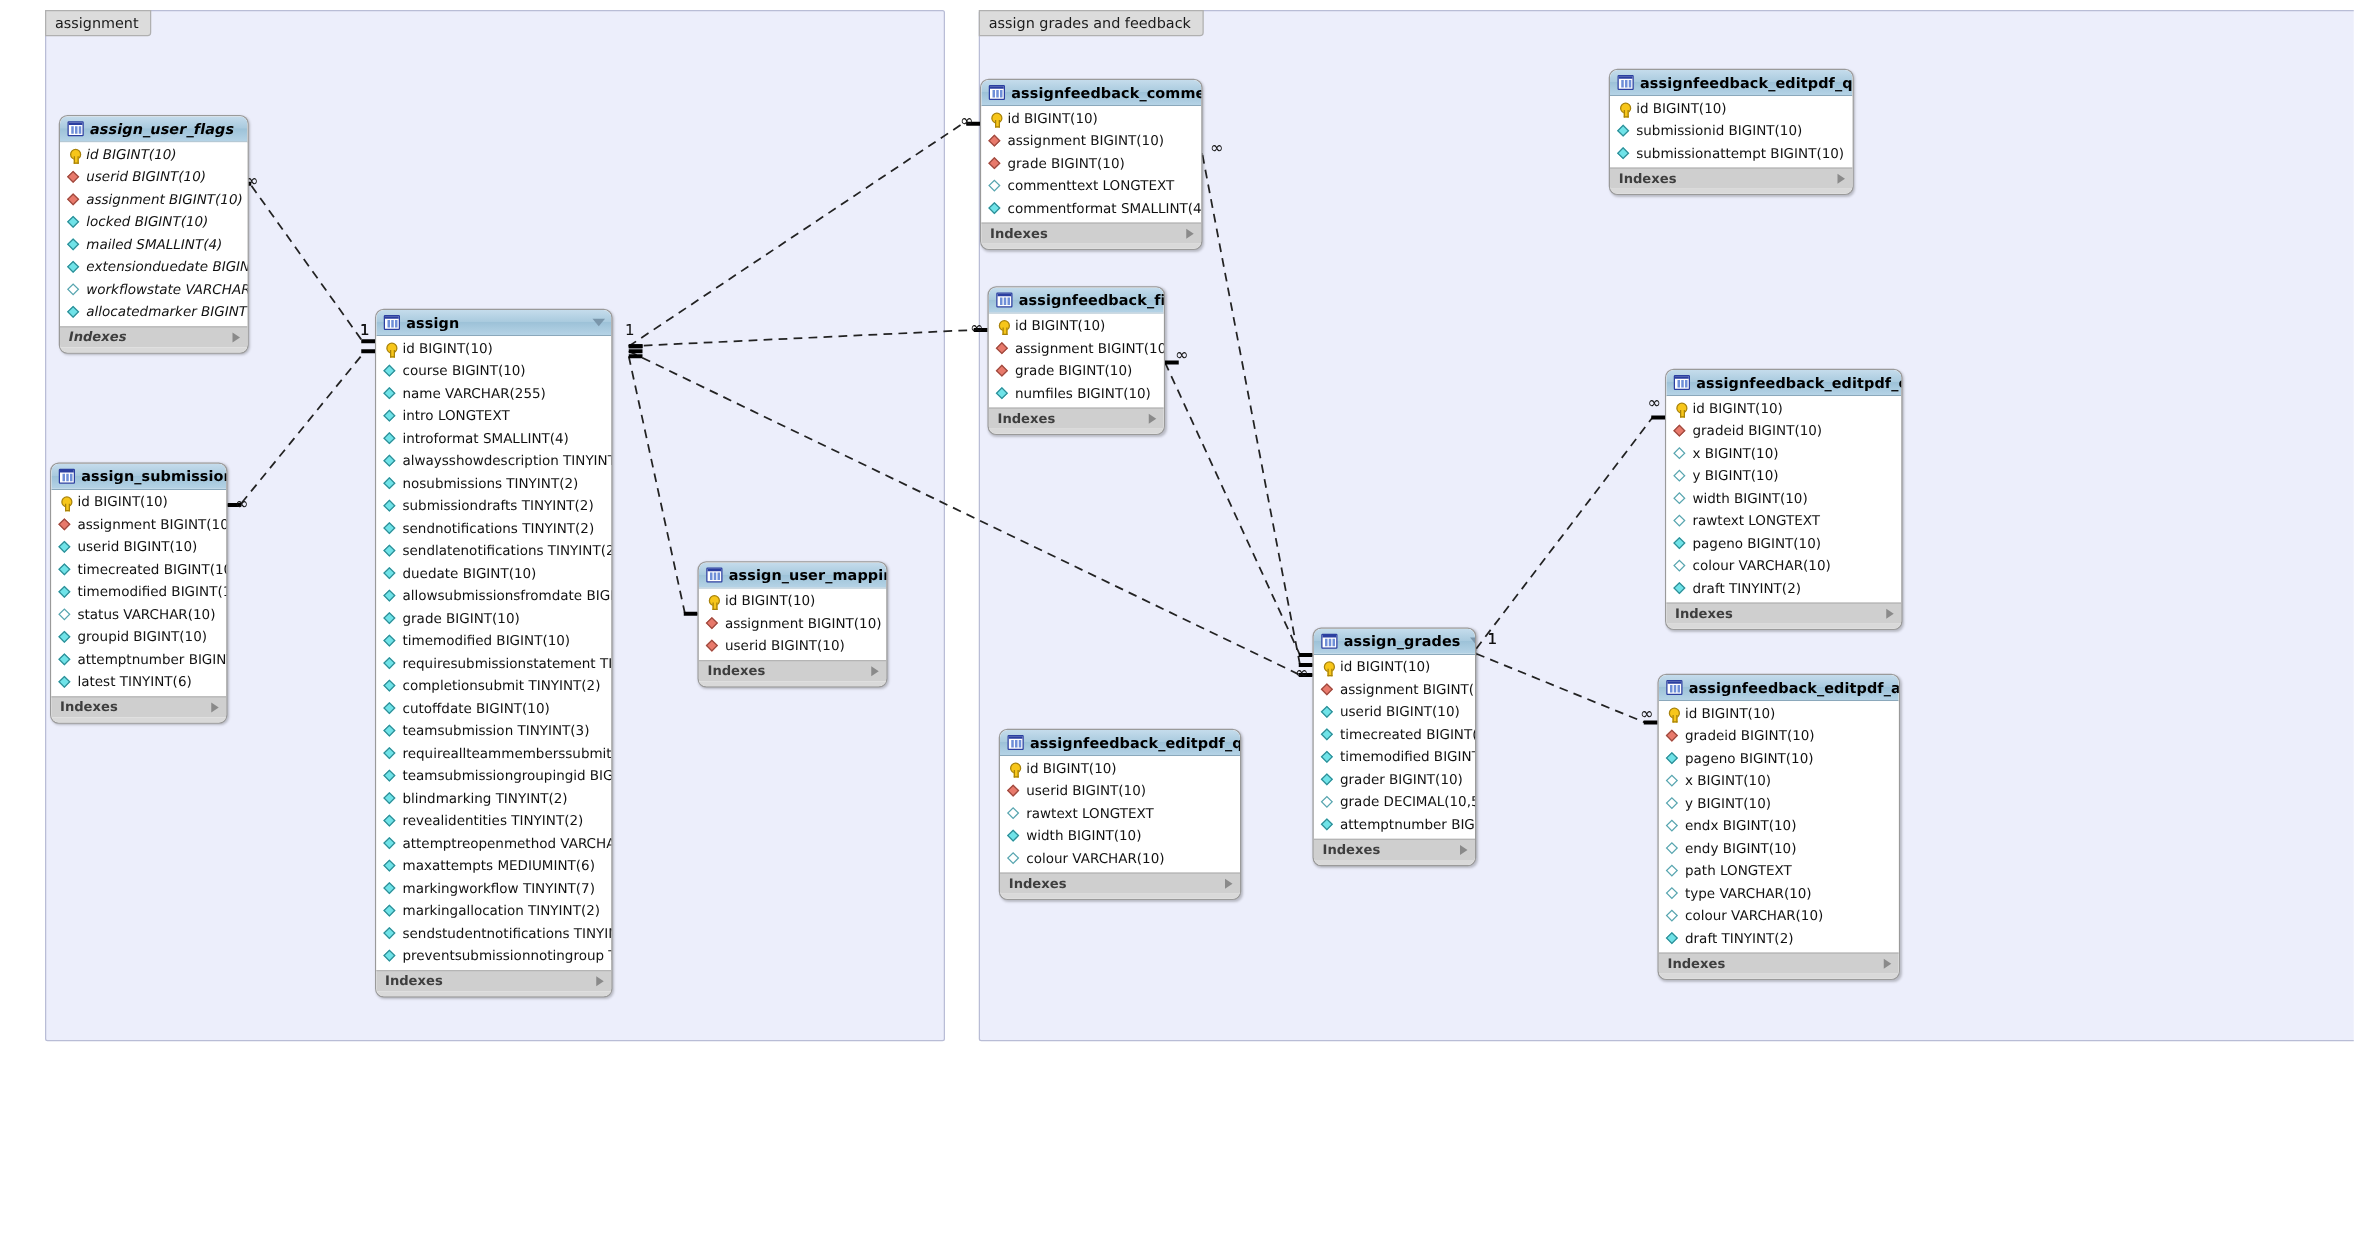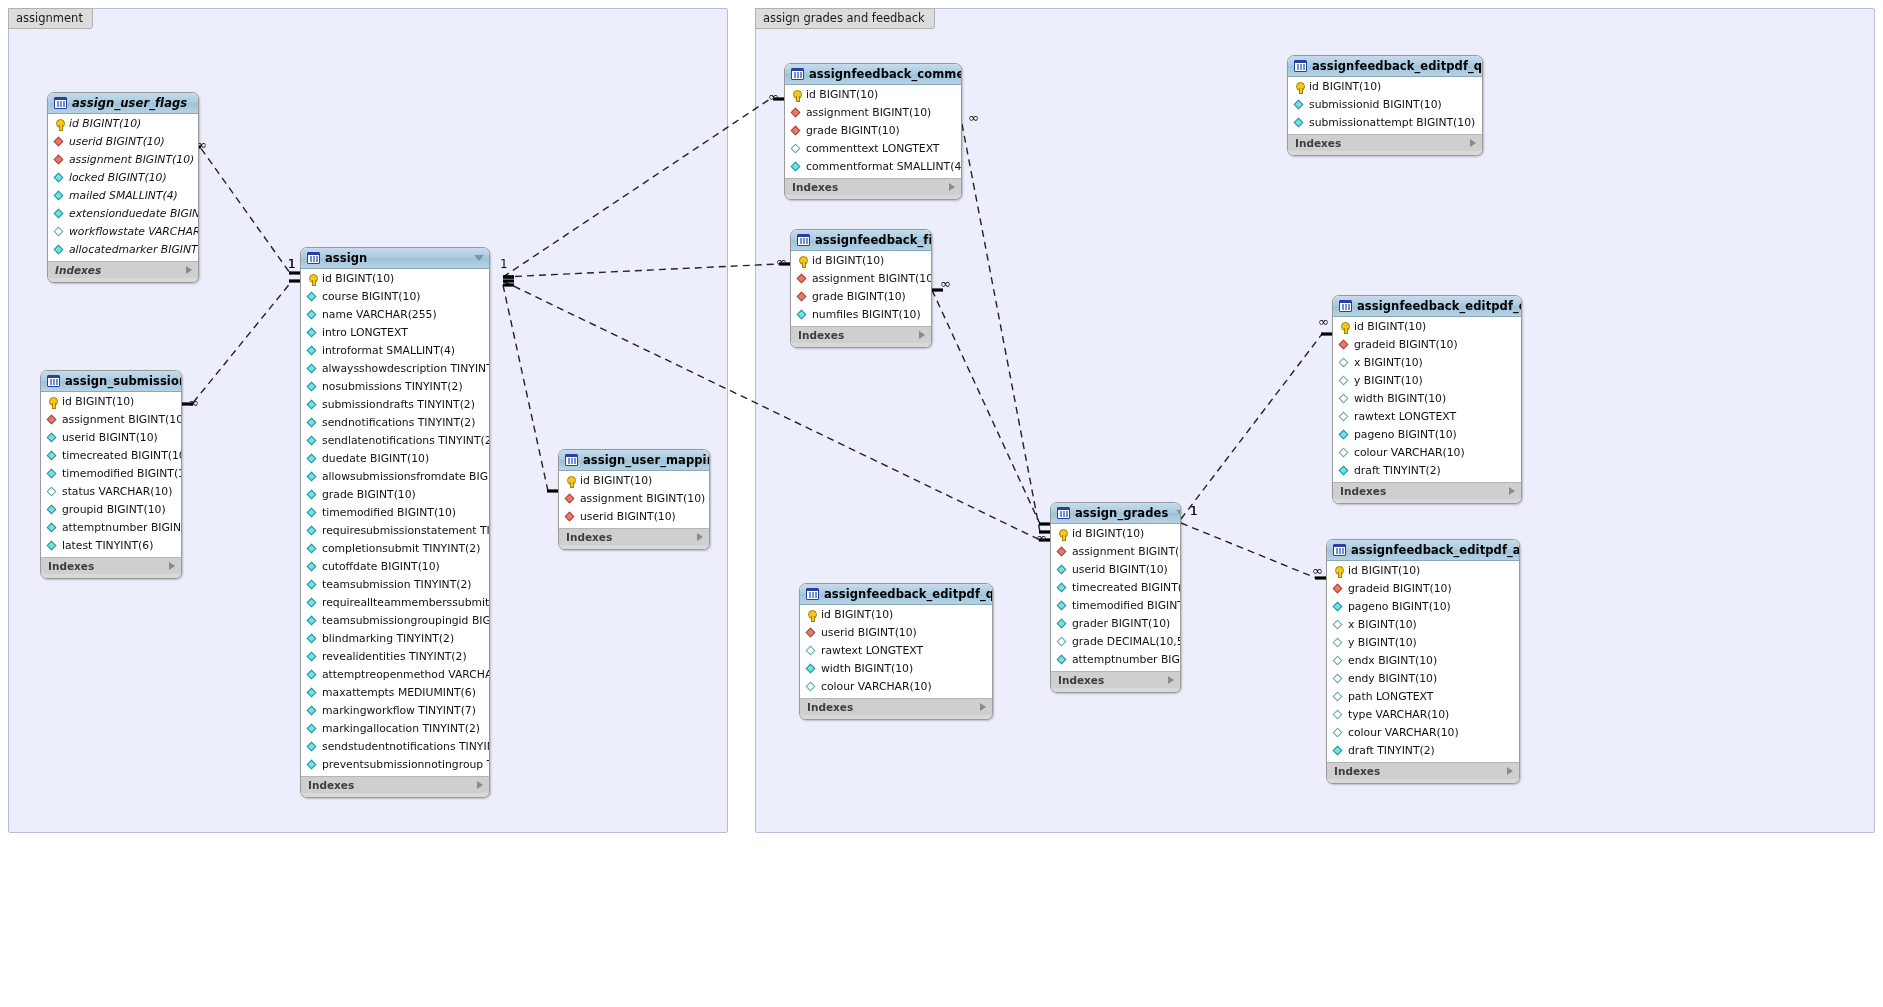--- a/index.html
+++ b/index.html
@@ -14,20 +14,21 @@
     position: relative;
     width: 1883px; height: 1007px;
     background: #ffffff;
   }
   
   .layer {
     position: absolute;
     background: #eceefb;
     border: 1px solid #b9bdd6;
     border-radius: 2px;
+    margin-left: 28px;
   }
   .layer-title {
     position: absolute;
     top: -1px; left: -1px;
     background: #dcdcdc;
     border: 1px solid #b0b0b0;
     border-bottom-right-radius: 3px;
     font-size: 11.5px;
     color: #1a1a1a;
     padding: 3px 9px 3px 7px;
@@ -470,21 +471,21 @@
           <div class="col">
             <span class="col-ico ic-req">
               <span class="dm"></span>
             </span>
             <span class="col-txt">cutoffdate BIGINT(10)</span>
           </div>
           <div class="col">
             <span class="col-ico ic-req">
               <span class="dm"></span>
             </span>
-            <span class="col-txt">teamsubmission TINYINT(2)</span>
+            <span class="col-txt">teamsubmission TINYINT(3)</span>
           </div>
           <div class="col">
             <span class="col-ico ic-req">
               <span class="dm"></span>
             </span>
             <span class="col-txt">requireallteammemberssubmit TINYINT(2)</span>
           </div>
           <div class="col">
             <span class="col-ico ic-req">
               <span class="dm"></span>

